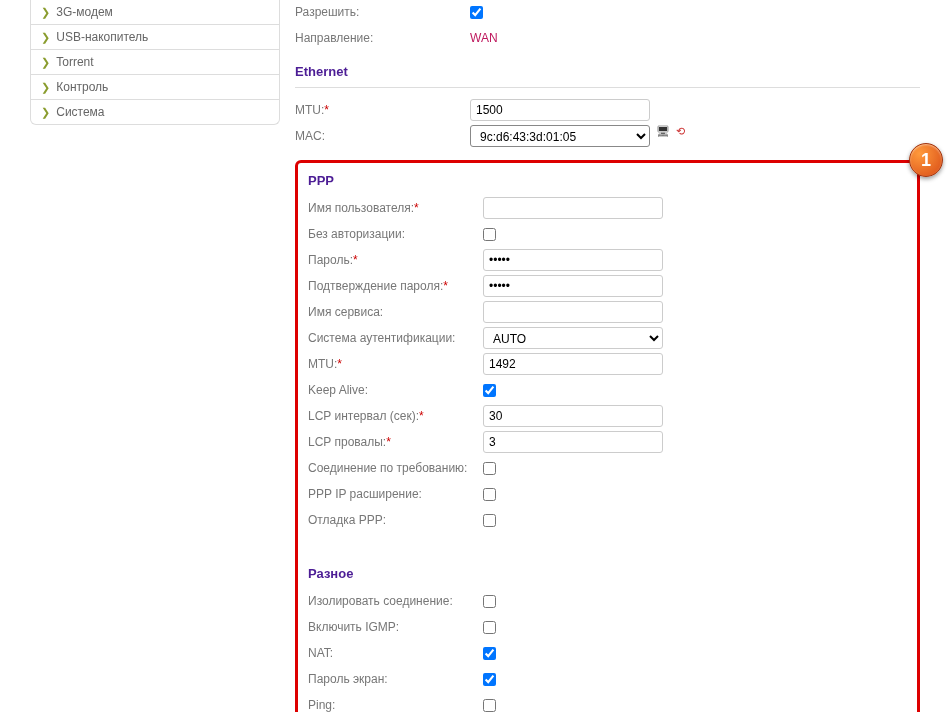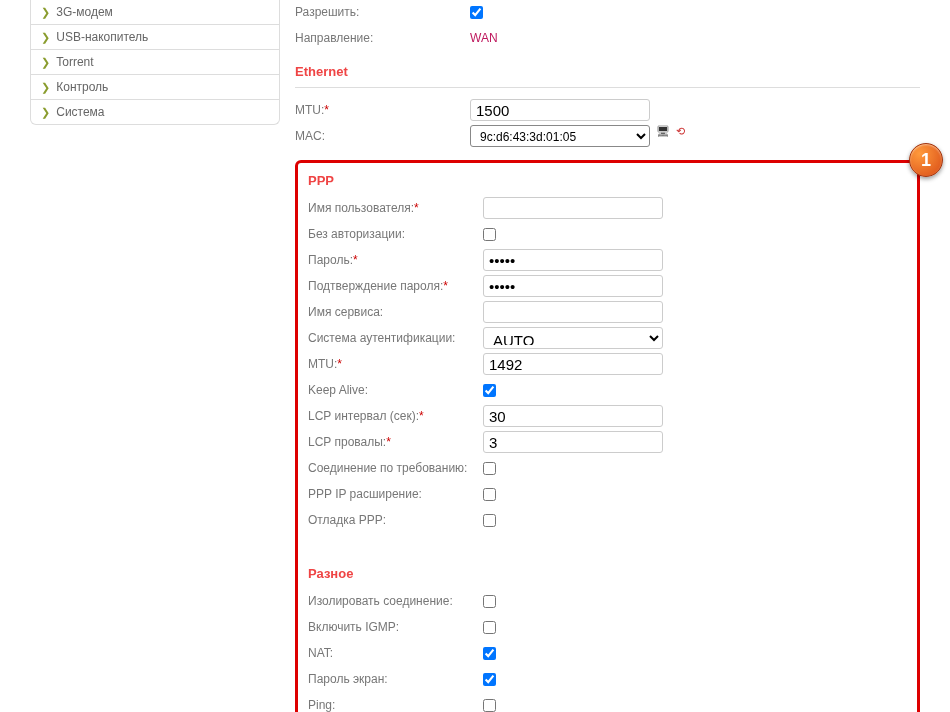--- a/index.html
+++ b/index.html
@@ -8,23 +8,23 @@
 .sidebar { width: 250px; flex-shrink: 0; }
 .sidemenu { border-left: 1px solid #ddd; border-right: 1px solid #ddd; border-bottom: 1px solid #ddd; border-radius: 0 0 6px 6px; overflow: hidden; background: #fff; }
 .sidemenu-item { padding: 5px 10px; border-bottom: 1px solid #ddd; cursor: pointer; display: flex; align-items: center; gap: 6px; color: #666; }
 .sidemenu-item:last-child { border-bottom: none; }
 .arrow { color: #8a9c2e; font-size: 11px; }
 .content { flex: 1; }
 .row { display: flex; align-items: center; min-height: 24px; margin-bottom: 2px; }
 .row-label { width: 175px; color: #777; flex-shrink: 0; }
 .req { color: #c00; }
 .row-value { color: #be185d; }
-.section-title { color: #ef4444; font-weight: bold; font-size: 13px; margin: 14px 0 8px; }
+.section-title { color: #4c1d95; font-weight: bold; font-size: 13px; margin: 14px 0 8px; }
 .section-title.inside { margin-top: 34px; }
-input[type="text"], input[type="password"], select.wide { width: 180px; padding: 3px 5px; border: 1px solid #ccc; border-radius: 3px; font-size: 15px; background: #fff; height: 22px; }
+input[type="text"], input[type="password"], select.wide { width: 180px; padding: 3px 5px; border: 1px solid #ccc; border-radius: 3px; font-size: 12px; background: #fff; height: 22px; }
 select.wide { width: 180px; }
 .mac-row { display: flex; align-items: flex-start; gap: 6px; }
 select.mac { width: 180px; padding: 3px 5px; border: 1px solid #888; border-radius: 3px; font-size: 12px; height: 22px; background: #fff; }
 .mac-icon { font-size: 11px; color: #333; }
 .mac-icon.red { color: #c33; }
 .hr1 { border: none; border-top: 1px solid #ddd; margin: 6px 0 10px 0; }
 .redbox { border: 3px solid #d00; border-radius: 6px; padding: 10px 10px 14px 10px; position: relative; margin-top: 12px; }
 .callout { position: absolute; width: 34px; height: 34px; border-radius: 50%; background: radial-gradient(circle at 30% 30%, #ff9a3c, #d84a15); color: #fff; font-weight: bold; font-size: 18px; display: flex; align-items: center; justify-content: center; box-shadow: 0 2px 4px rgba(0,0,0,0.4), inset 0 1px 2px rgba(255,255,255,0.5); border: 1px solid #a03510; }
 .callout-1 { top: -20px; right: -26px; }
 input[type="checkbox"] { width: 13px; height: 13px; }

